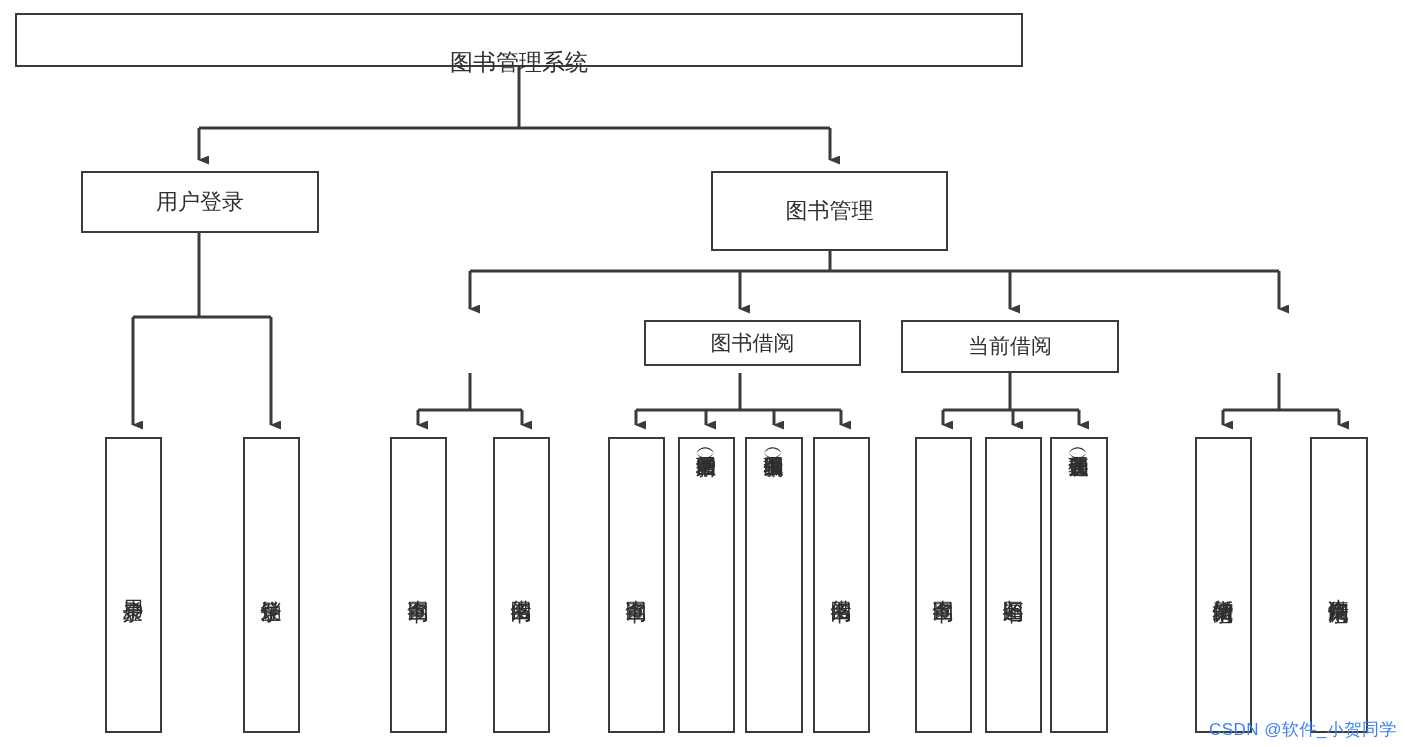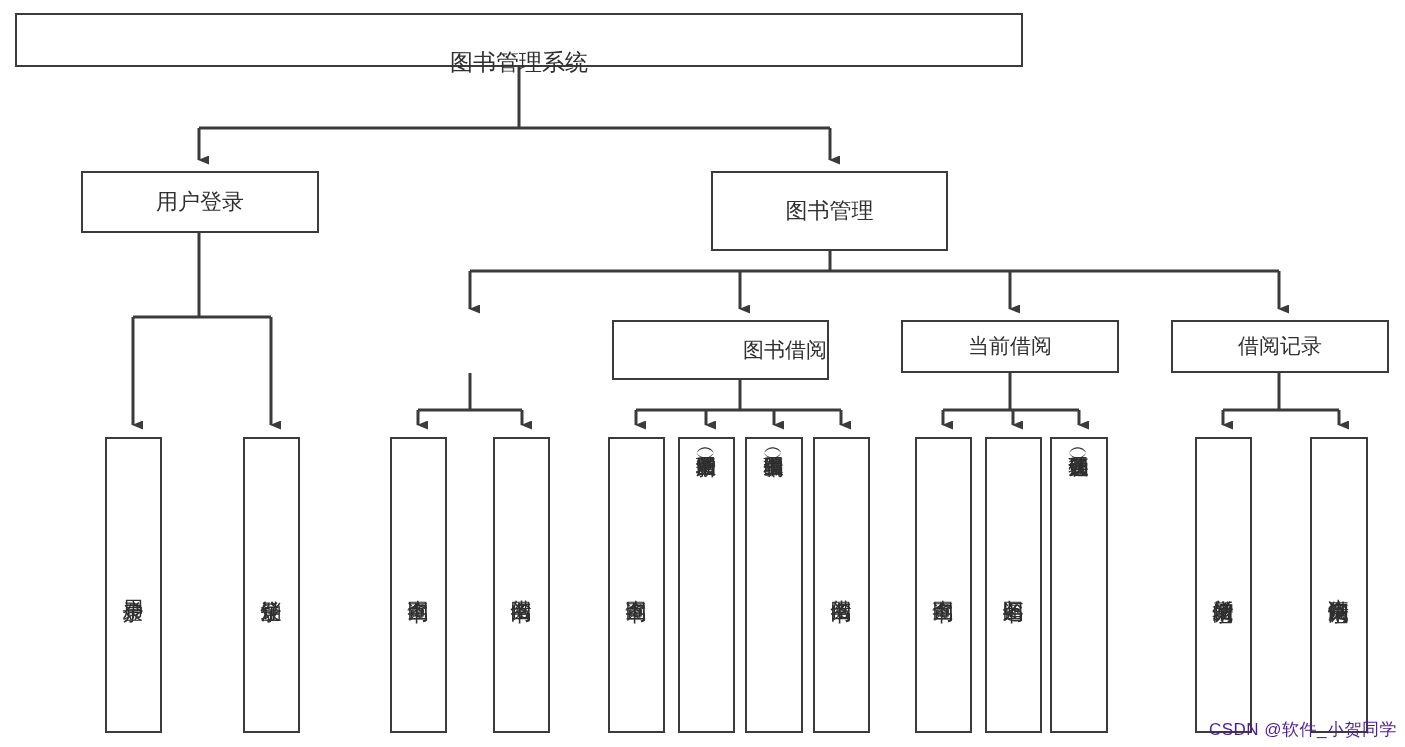--- a/index.html
+++ b/index.html
@@ -75,21 +75,21 @@
   }
   .node-leaf.mid-text {
     align-items: center;
     padding-top: 0;
   }
   #watermark {
     position: absolute;
     right: 8px;
     bottom: 6px;
     font-size: 17px;
-    color: #4c1d95;
+    color: #3b82f6;
     letter-spacing: 0.5px;
     white-space: nowrap;
     user-select: none;
     text-align: center;
   }
 </style>
 </head>
 <body>
 
 <div id="diagram-root">
@@ -149,29 +149,26 @@
     <span class="label">图书管理系统</span>
   </div>
 
   <div class="node node-l1" style="left:81px; top:171px; width:238px; height:62px;">
     <span class="label">用户登录</span>
   </div>
   <div class="node node-l1" style="left:711px; top:171px; width:237px; height:80px;">
     <span class="label">图书管理</span>
   </div>
 
-  <div class="node node-l2" style="left:612px; top:320px; width:217px; height:60px;justify-content:flex-end;">
+  <div class="node node-l2" style="left:644px; top:320px; width:217px; height:46px;">
     <span class="label">图书借阅</span>
   </div>
   <div class="node node-l2" style="left:901px; top:320px; width:218px; height:53px;">
     <span class="label">当前借阅</span>
   </div>
-  <div class="node node-l2" style="left:1171px; top:320px; width:218px; height:53px;">
-    <span class="label">借阅记录</span>
-  </div>
 
   <div class="node node-leaf mid-text" style="left:105px; top:437px; width:57px; height:296px;">
     <span class="label">用户登录</span>
   </div>
   <div class="node node-leaf mid-text" style="left:243px; top:437px; width:57px; height:296px;">
     <span class="label">注销登录</span>
   </div>
 
   <div class="node node-leaf mid-text" style="left:390px; top:437px; width:57px; height:296px;">
     <span class="label">查询图书</span>

